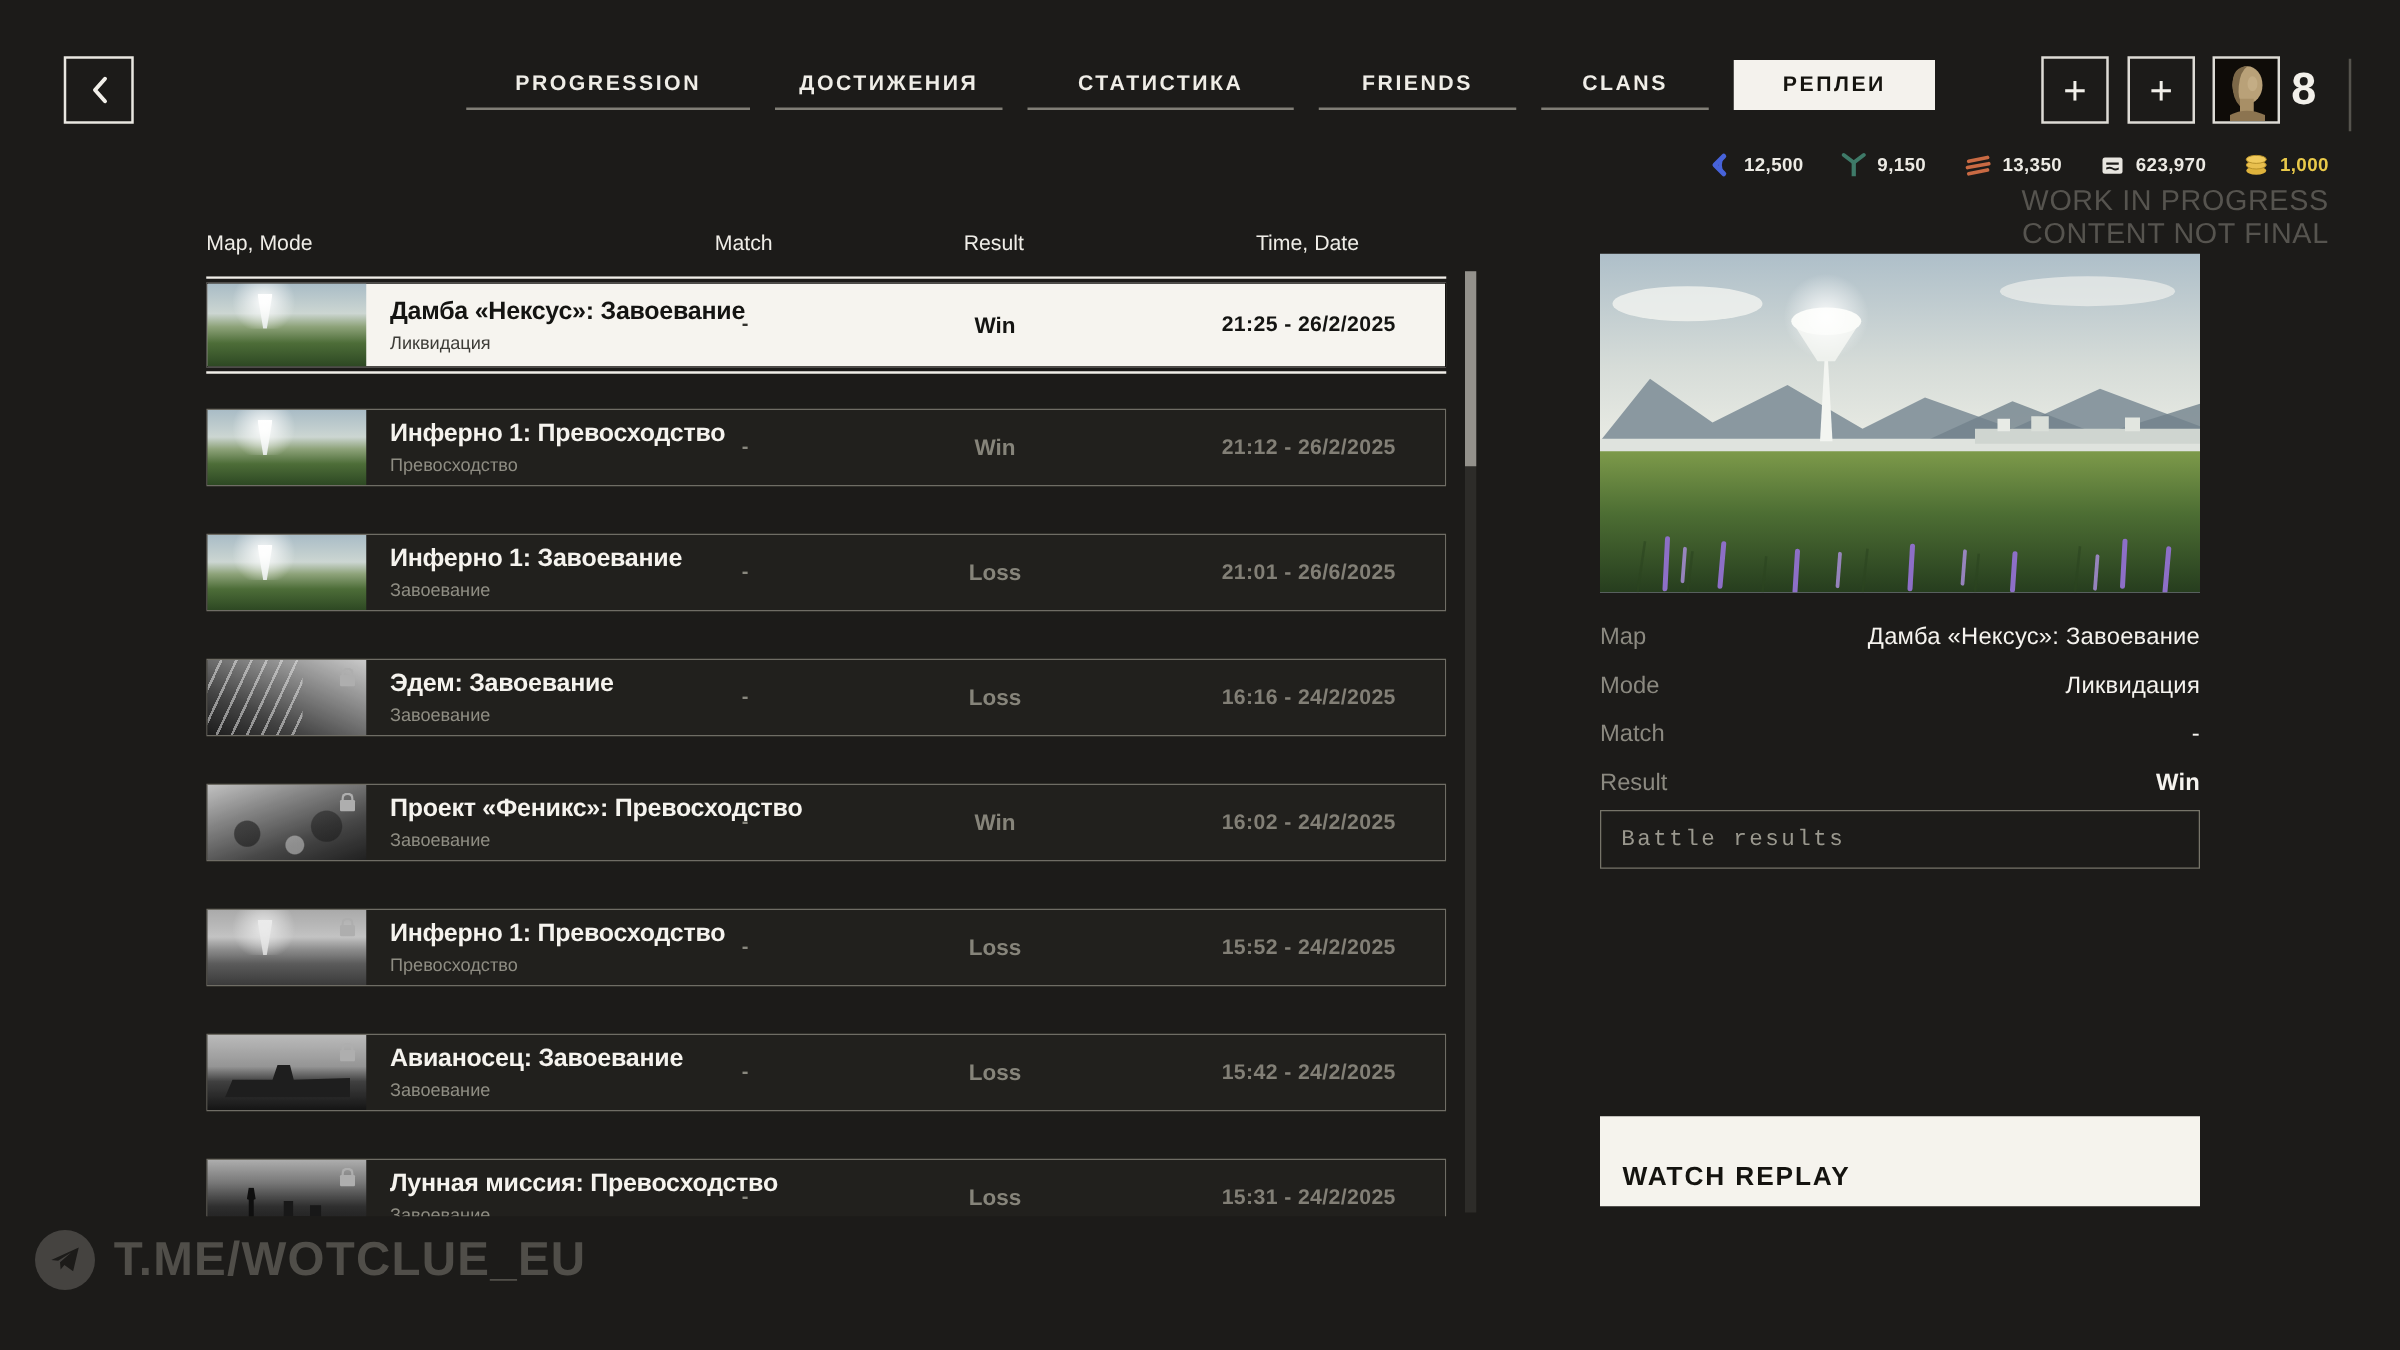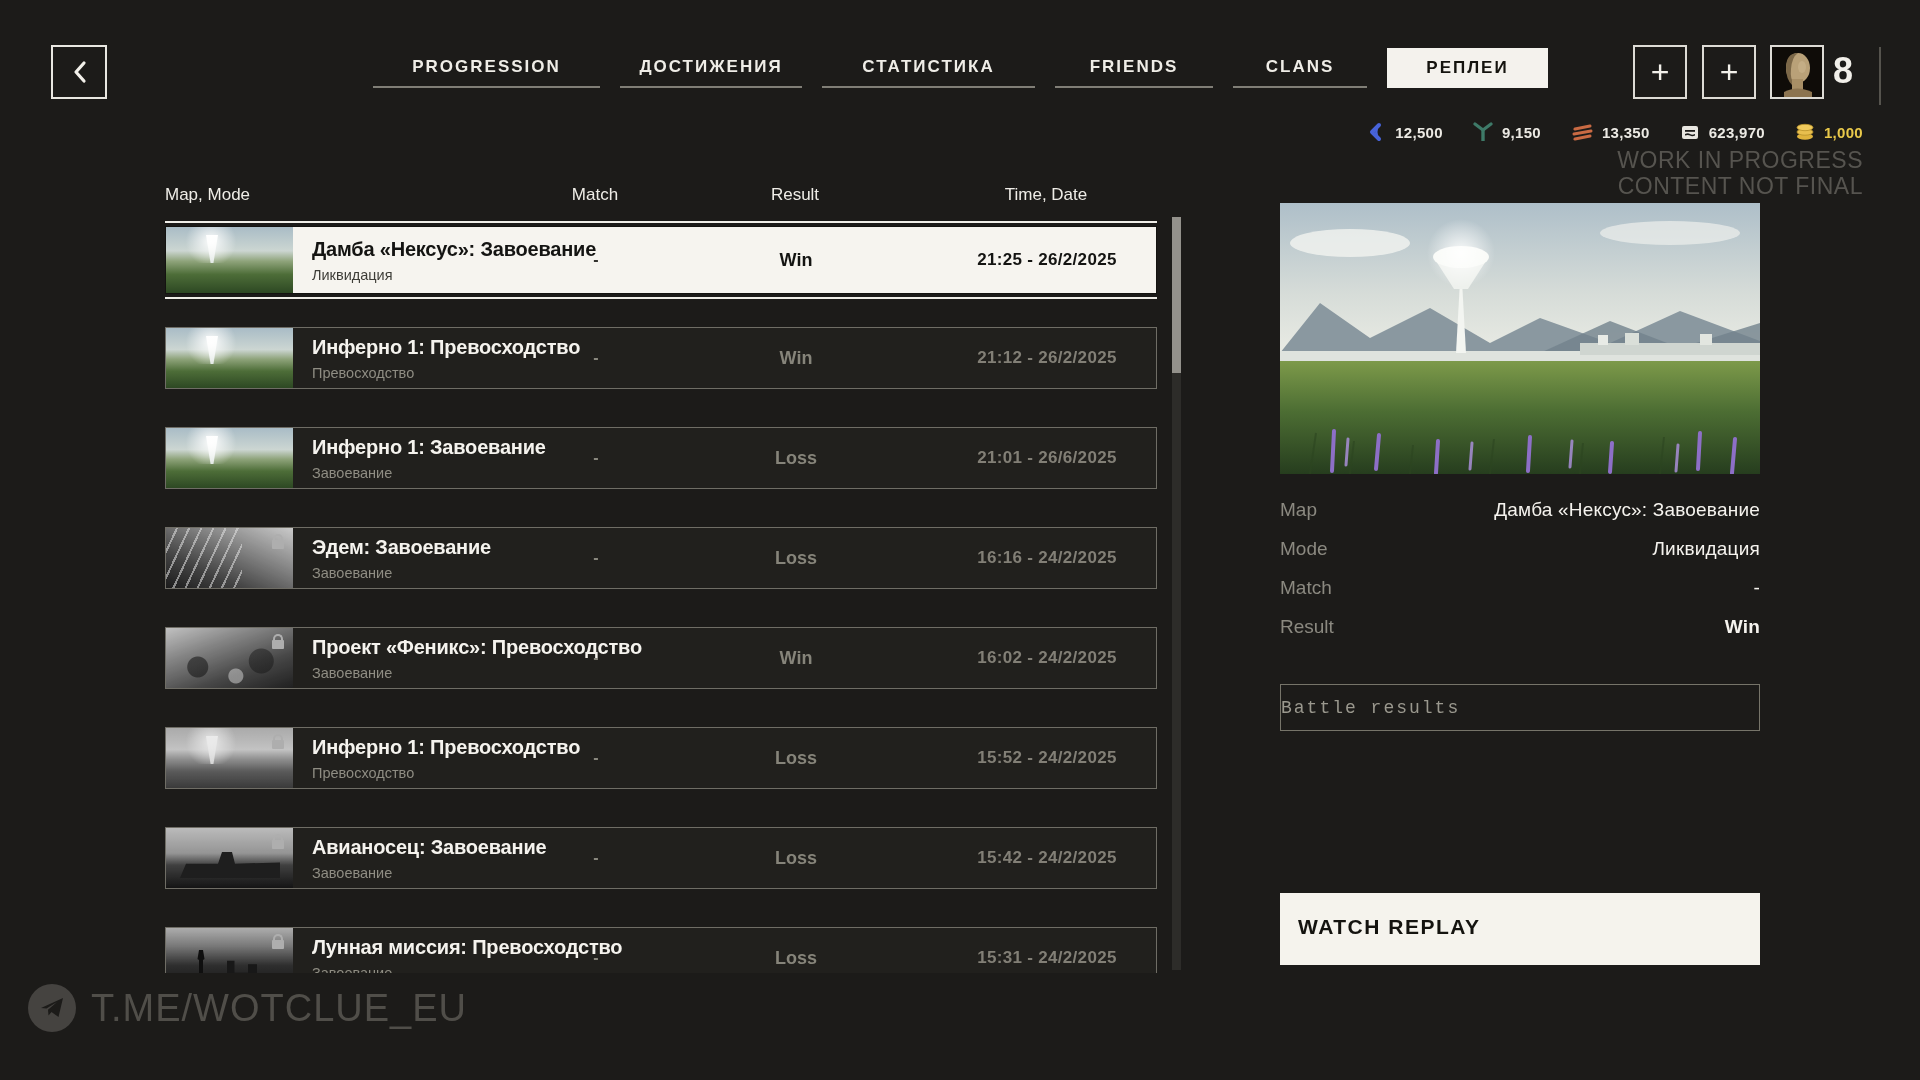--- a/index.html
+++ b/index.html
@@ -162,39 +162,39 @@
   .map-image{left:1280px;top:203px;width:480px;height:271px;overflow:hidden;background:#9fb0b6;}
   .map-image svg{display:block;}
 
   .detail-fields{left:1280px;top:490px;width:480px;}
   .field{display:flex;justify-content:space-between;align-items:center;height:39px;}
   .field .f-label{color:#8b8980;font-size:19px;}
   .field .f-value{color:#f5f3ee;font-size:19px;font-weight:500;letter-spacing:.2px;}
   .field:last-child .f-value{font-weight:700;}
 
   .battle-results{
-    left:1280px;top:684px;width:480px;height:47px;box-sizing:border-box;
-    border:1px solid #767469;display:flex;align-items:center;
+    left:1280px;top:648px;width:480px;height:47px;box-sizing:border-box;
+    border:1px solid #767469;display:flex;align-items:center;padding-left:16px;
     color:#9a988e;font-family:"Liberation Mono", monospace;font-size:18px;letter-spacing:2px;
     cursor:pointer;
   }
   .watch-replay{
     left:1280px;top:893px;width:480px;height:72px;box-sizing:border-box;
     background:#f5f3ed;color:#14130f;
-    display:flex;align-items:flex-end;padding:0 0 26px 18px;
+    display:flex;align-items:flex-end;padding:0 0 11px 18px;
     font-size:21px;font-weight:800;letter-spacing:1.5px;cursor:pointer;
   }
 
   
   .footer-mark{left:28px;top:984px;display:flex;align-items:center;gap:15px;}
   .tg-circle{
     width:48px;height:48px;border-radius:50%;background:#454340;
     display:flex;align-items:center;justify-content:center;
   }
-  .footer-text{color:#504e49;font-size:38px;font-weight:400;letter-spacing:1px;}
+  .footer-text{color:#504e49;font-size:38px;font-weight:700;letter-spacing:1px;}
 </style>
 </head>
 <body>
 
 <div class="abs back-btn">
   <span>
     <svg width="16" height="24" viewBox="0 0 16 24">
         <polyline points="13,3 5,12 13,21" fill="none" stroke="#f2f0ea" stroke-width="3.2" stroke-linecap="round" stroke-linejoin="round"></polyline>
       </svg>
   </span>

